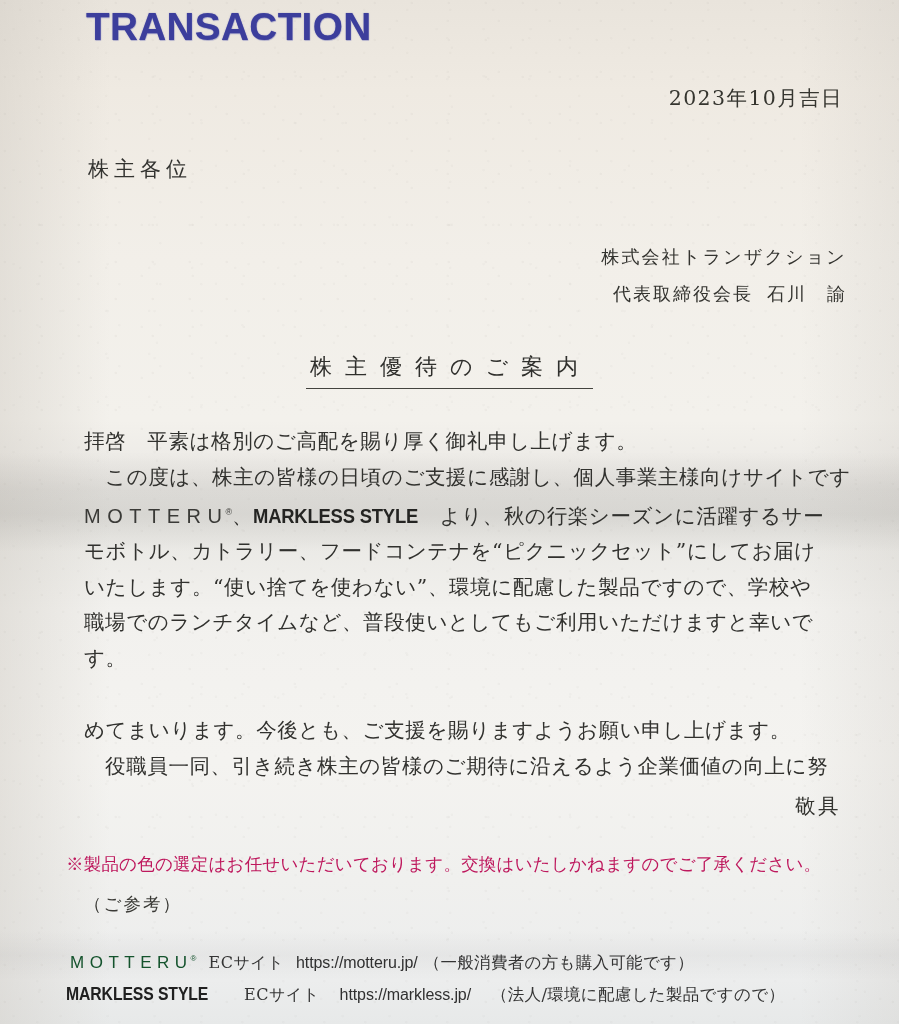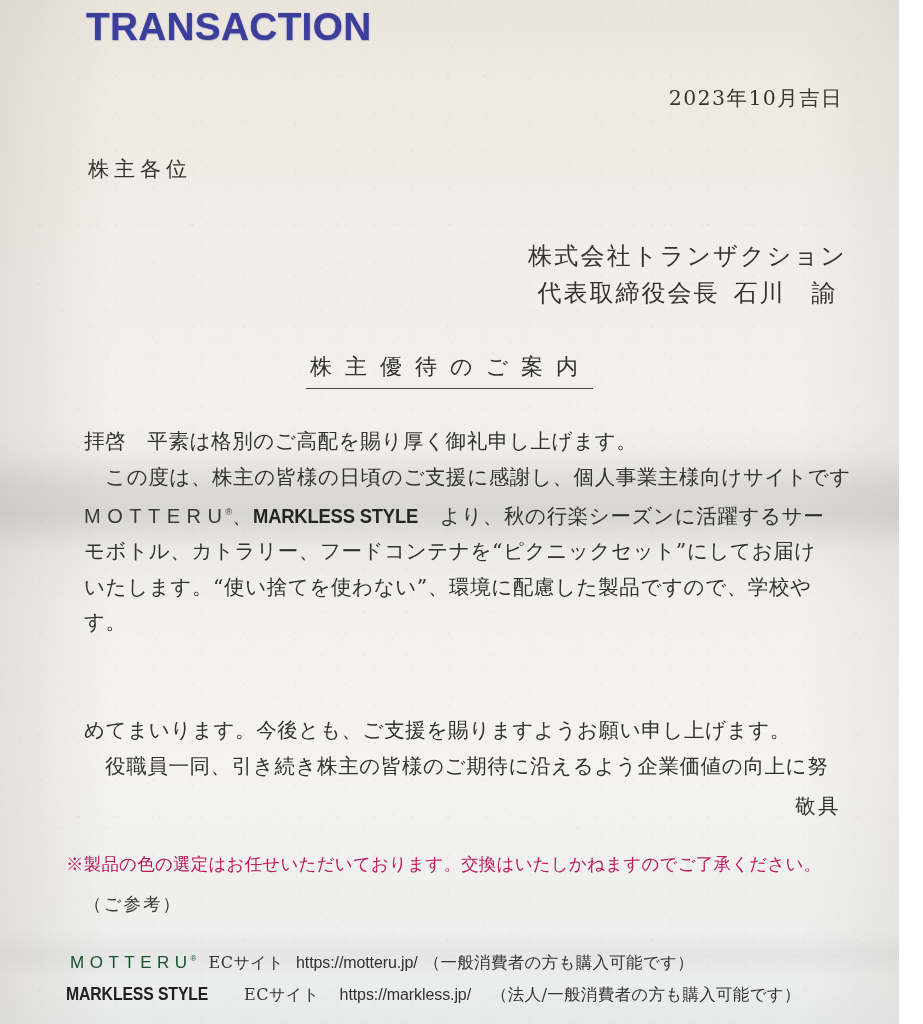--- a/index.html
+++ b/index.html
@@ -130,22 +130,22 @@
     top: 155px;
     font-size: 21px;
     letter-spacing: 5px;
     color: #333330;
   }
 
   .signature {
     position: absolute;
     right: 52px;
     top: 238px;
-    text-align: center;
-    font-size: 24px;
+    text-align: right;
+    font-size: 18px;
     line-height: 37px;
     letter-spacing: 2.2px;
     color: #33332f;
   }
   .sig-line2 { letter-spacing: 2px; }
   .sig-gap { display: inline-block; width: 14px; }
 
   .doc-title {
     position: absolute;
     left: 0; right: 0;
@@ -325,20 +325,21 @@
     <div class="doc-title jp">
       <span class="underline-inner">株主優待のご案内</span>
     </div>
 
     <div class="body-block jp">
       <div class="body-line">拝啓　平素は格別のご高配を賜り厚く御礼申し上げます。</div>
       <div class="body-line">　この度は、株主の皆様の日頃のご支援に感謝し、個人事業主様向けサイトです</div>
       <div class="body-line"><span class="brand-motteru"><span>MOTTERU</span><sup>®</sup></span><span>、</span><span class="brand-markless">MARKLESS STYLE</span><span> より、秋の行楽シーズンに活躍するサー</span></div>
       <div class="body-line">モボトル、カトラリー、フードコンテナを“ピクニックセット”にしてお届け</div>
       <div class="body-line">いたします。“使い捨てを使わない”、環境に配慮した製品ですので、学校や</div>
+      <div class="body-line">職場でのランチタイムなど、普段使いとしてもご利用いただけますと幸いで</div>
       <div class="body-line">す。</div>
     </div>
 
     <div class="body-block2 jp">
       <div class="body-line">めてまいります。今後とも、ご支援を賜りますようお願い申し上げます。</div>
       <div class="body-line">　役職員一同、引き続き株主の皆様のご期待に沿えるよう企業価値の向上に努</div>
     </div>
 
     <div class="closing jp">敬具</div>
 
@@ -350,17 +351,17 @@
       <span class="ref-brand-motteru"><span>MOTTERU</span><sup>®</sup></span>
       <span class="ref-label">ECサイト</span>
       <span class="ref-url">https://motteru.jp/</span>
       <span class="ref-paren">（一般消費者の方も購入可能です）</span>
     </div>
 
     <div class="ref-row ref-row-markless">
       <span class="ref-brand-markless">MARKLESS STYLE</span>
       <span class="ref-label ref-gap-wide">ECサイト</span>
       <span class="ref-url ref-gap-wide">https://markless.jp/</span>
-      <span class="ref-paren ref-gap-wide">（法人/一般消費者の方も購入可能です）</span>
+      <span class="ref-paren ref-gap-wide">（法人/環境に配慮した製品ですので）</span>
     </div>
 
   </div>
 </div>
 
 </body></html>

